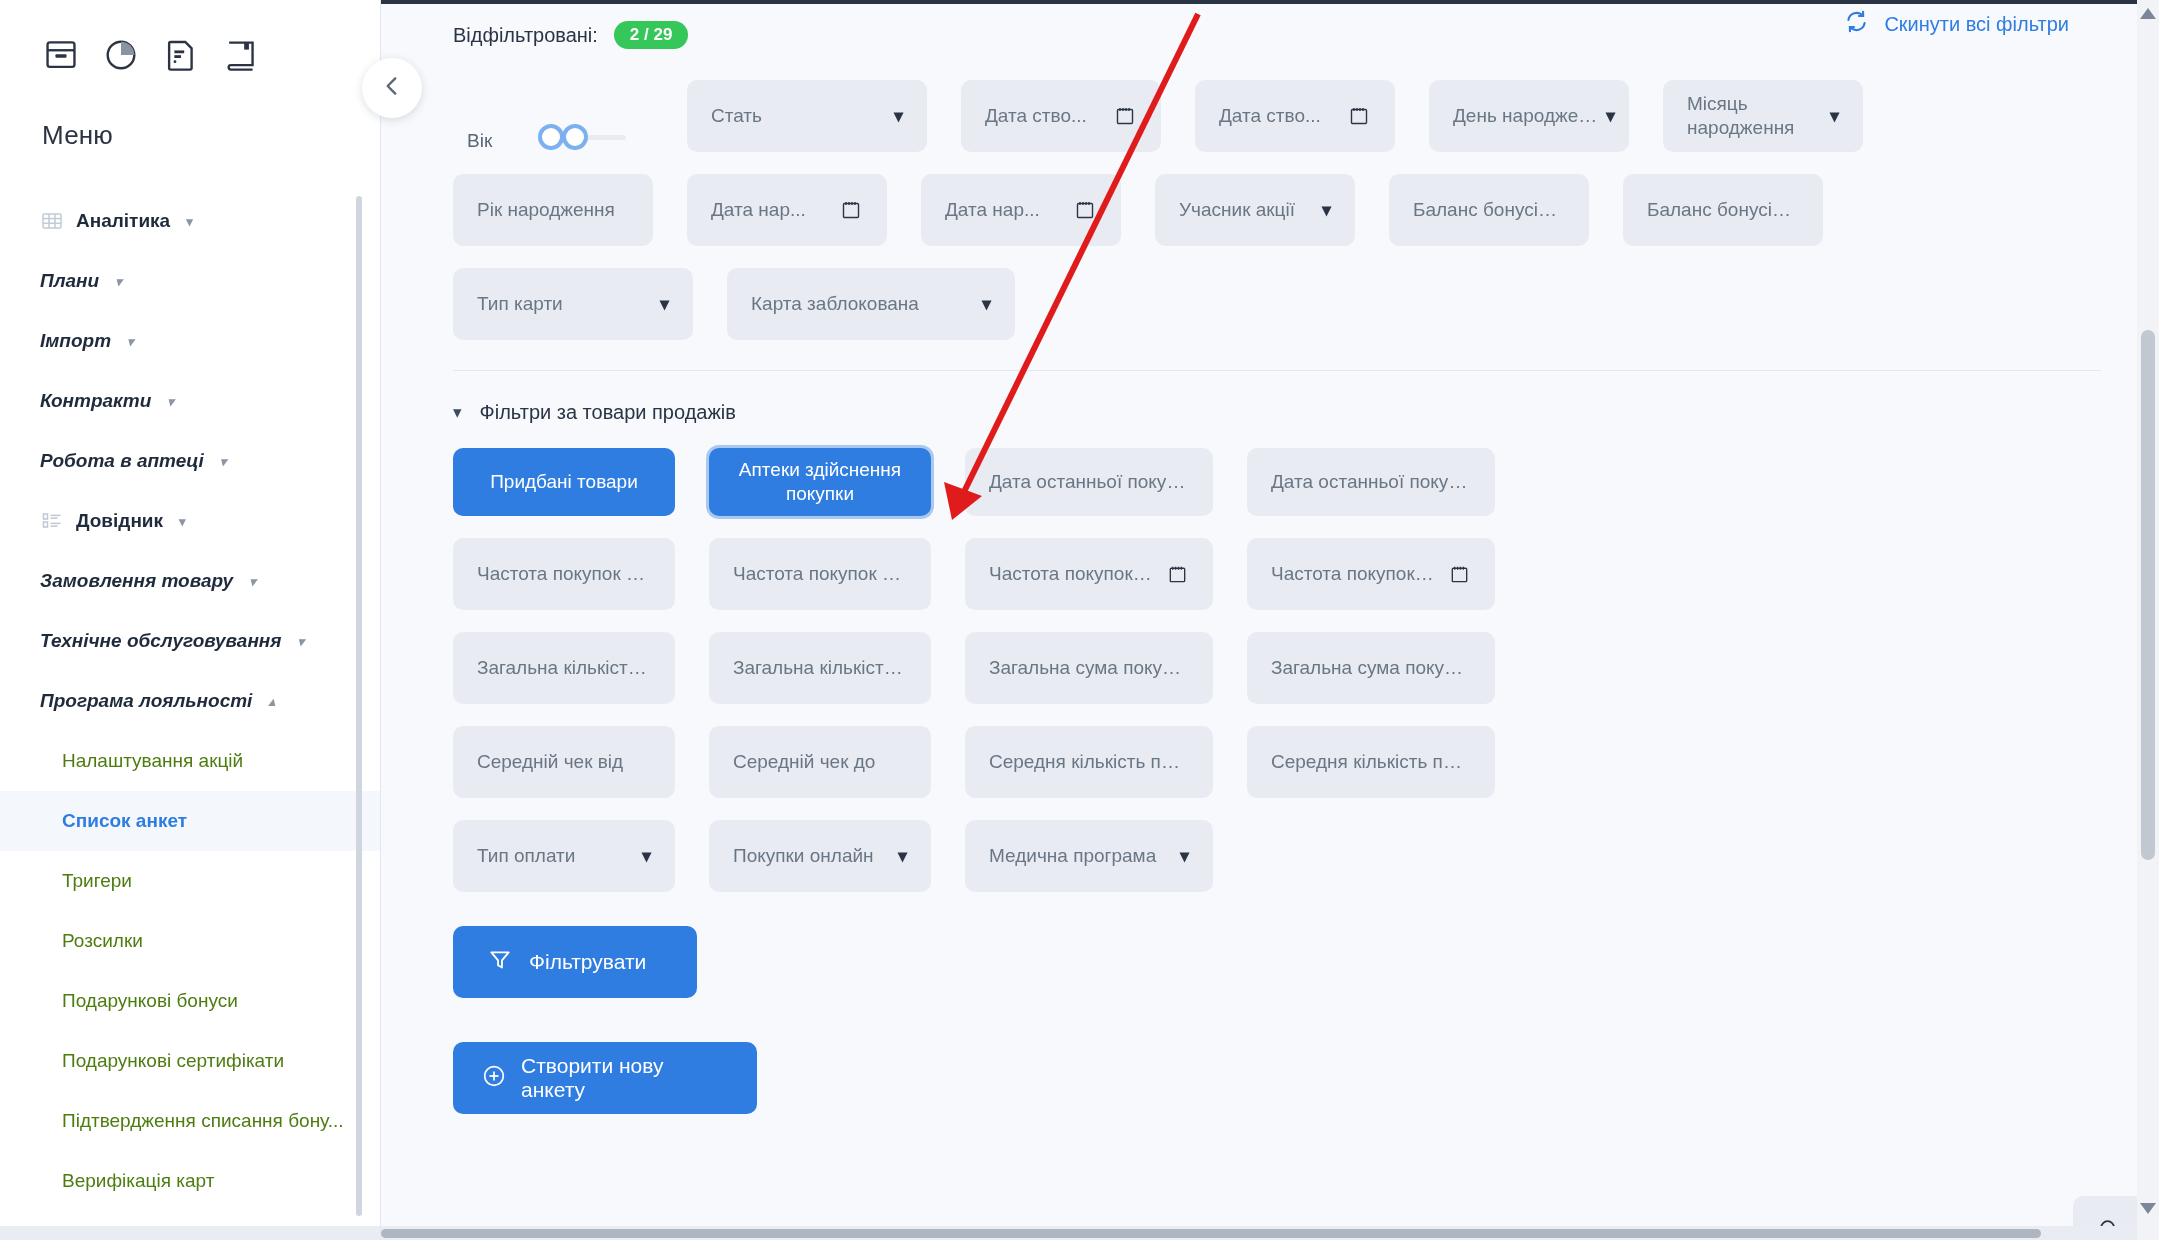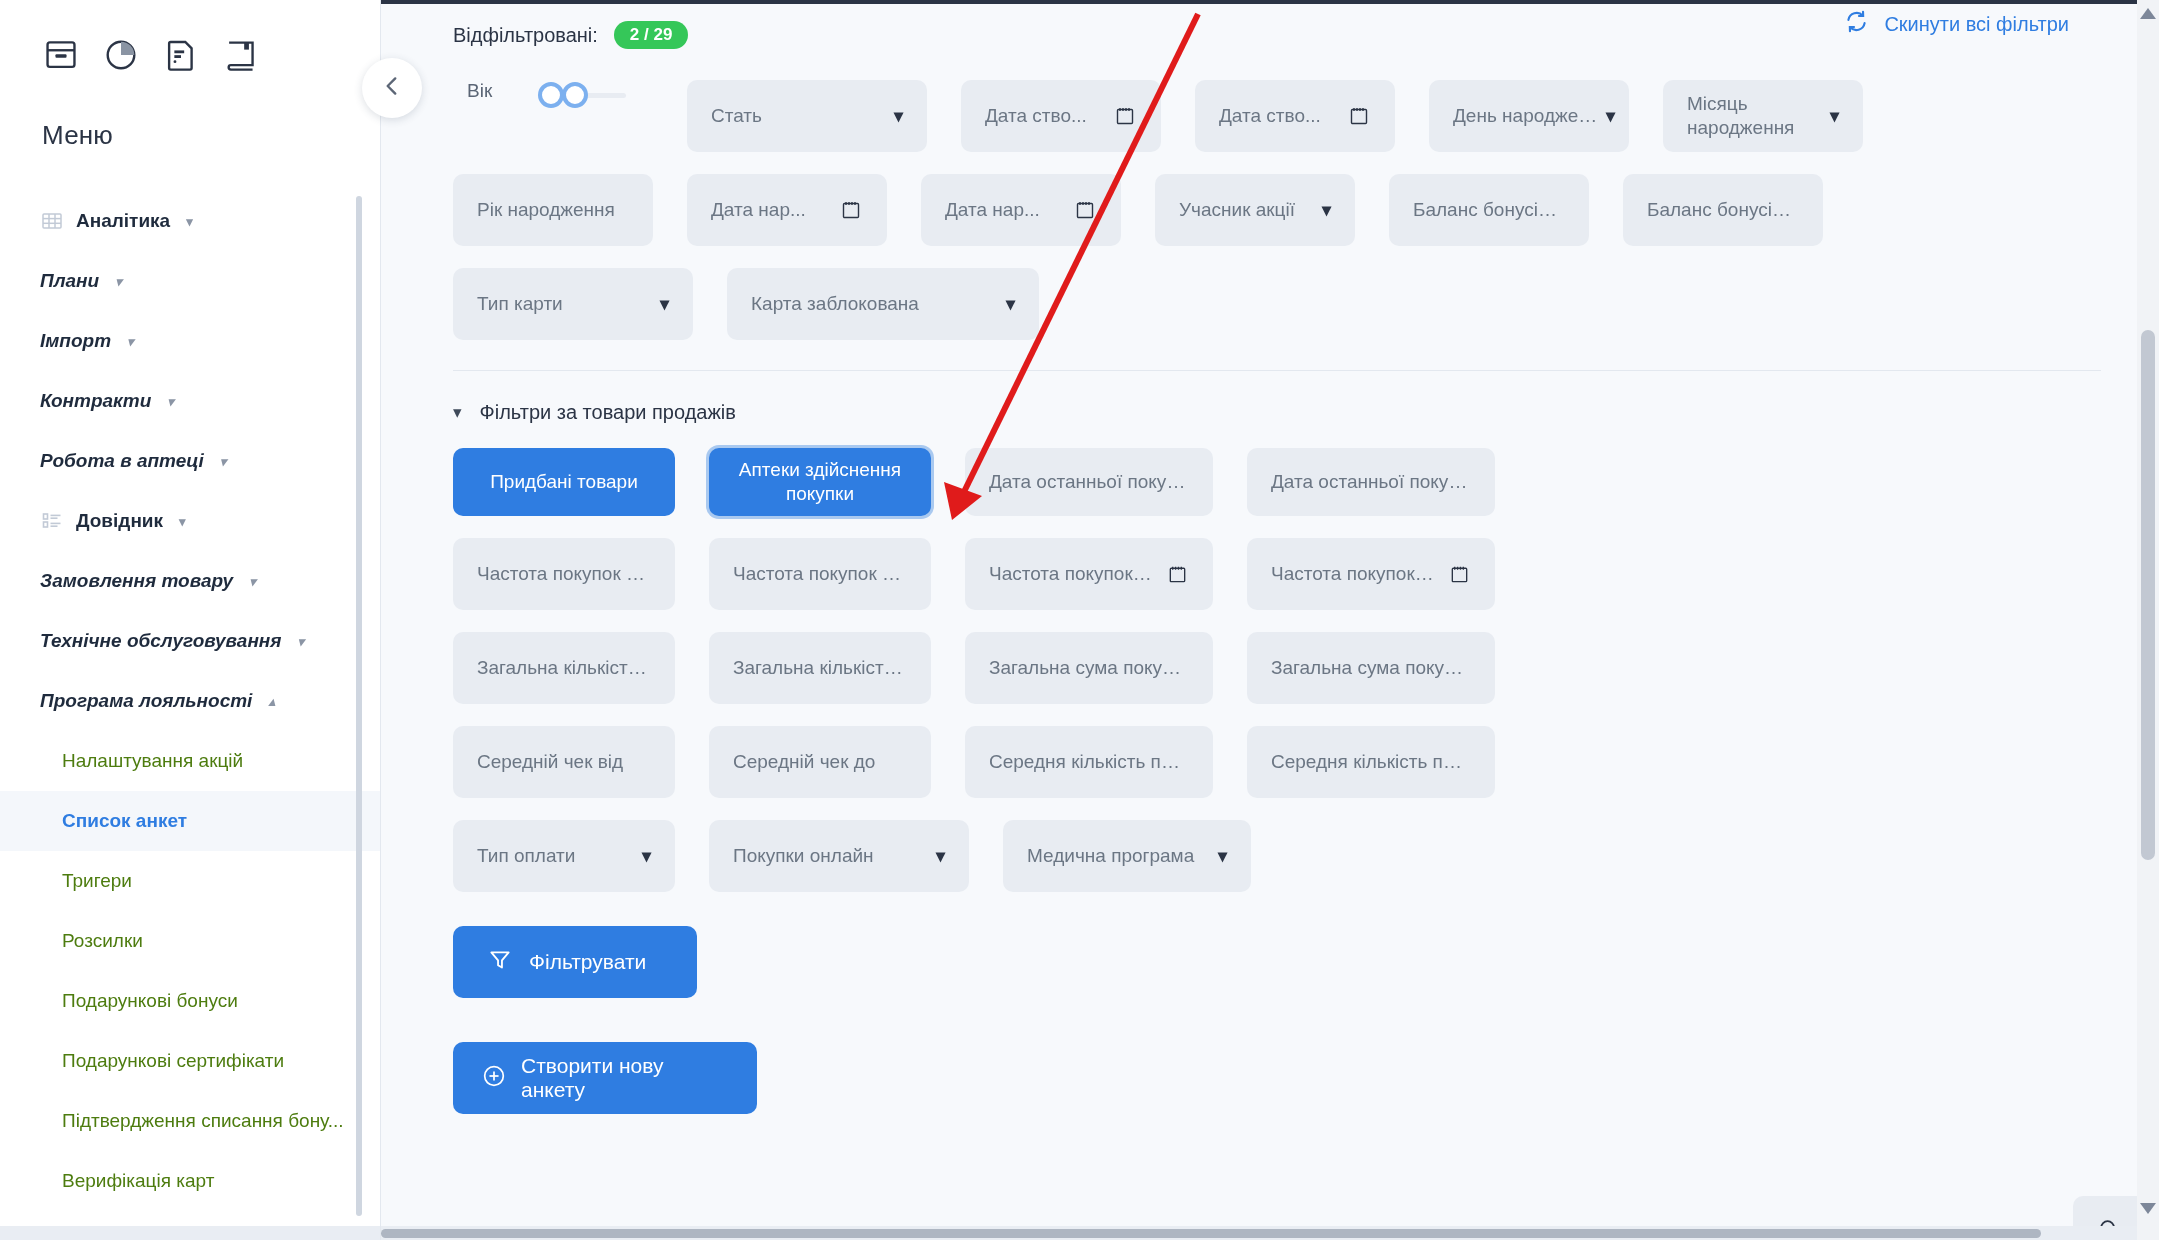--- a/index.html
+++ b/index.html
@@ -100,21 +100,21 @@
   .field .ftxt { flex: 1; overflow: hidden; text-overflow: ellipsis; }
   .field .caret { color: #2b3445; font-size: 18px; font-weight: 700; margin-left: 12px; }
   .field .calico { color: #2b3445; margin-left: 10px; display: flex; }
   .field.two-line { line-height: 1.25; white-space: normal; }
   .field.two-line .ftxt { white-space: normal; }
 
   .w-age     { width: 200px; background: transparent; padding-left: 14px; }
   .w-200 { width: 200px; }
   .w-240 { width: 240px; }
 
-  .age-wrap { display:flex; align-items:flex-start; gap: 46px; }
+  .age-wrap { display:flex; align-items:flex-end; gap: 46px; }
   .age-label { font-size: 19px; color: #5a6575; }
   .slider { position: relative; width: 88px; height: 30px; display: flex; align-items: center; }
   .slider .track { position:absolute; left:0; right:0; height:5px; background:#e8ecf2; border-radius:3px; }
   .slider .knob { width: 26px; height: 26px; border-radius: 50%; border: 4px solid #7cb0ef; background:#fff; position:relative; z-index:2;}
   .slider .knob.k2 { margin-left: -2px; }
 
   .divider { height:1px; background:#e3e8ef; margin: 30px 0 0 0; }
 
   .section-head {
     display: flex; align-items: center; gap: 18px;
@@ -405,21 +405,21 @@
         <div class="field w-200">
           <span class="ftxt">Баланс бонусів до</span>
         </div>
       </div>
 
       <div class="frow">
         <div class="field sel w-240">
           <span class="ftxt">Тип карти</span>
           <span class="caret">▾</span>
         </div>
-        <div class="field sel" style="width:312px;">
+        <div class="field sel" style="width:288px;">
           <span class="ftxt">Карта заблокована</span>
           <span class="caret">▾</span>
         </div>
       </div>
 
       <div class="divider"></div>
 
       <div class="section-head">
         <span class="sc">▾</span>
         <span>Фільтри за товари продажів</span>
@@ -501,21 +501,21 @@
         <div class="field" style="width:248px;">
           <span class="ftxt">Середня кількість позицій...</span>
         </div>
       </div>
 
       <div class="frow" style="margin-top:22px;">
         <div class="field sel" style="width:222px;">
           <span class="ftxt">Тип оплати</span>
           <span class="caret">▾</span>
         </div>
-        <div class="field sel" style="width:260px;">
+        <div class="field sel" style="width:222px;">
           <span class="ftxt">Покупки онлайн</span>
           <span class="caret">▾</span>
         </div>
         <div class="field sel" style="width:248px;">
           <span class="ftxt">Медична програма</span>
           <span class="caret">▾</span>
         </div>
       </div>
 
       <div class="btn-filter" style="margin-top:34px;">

